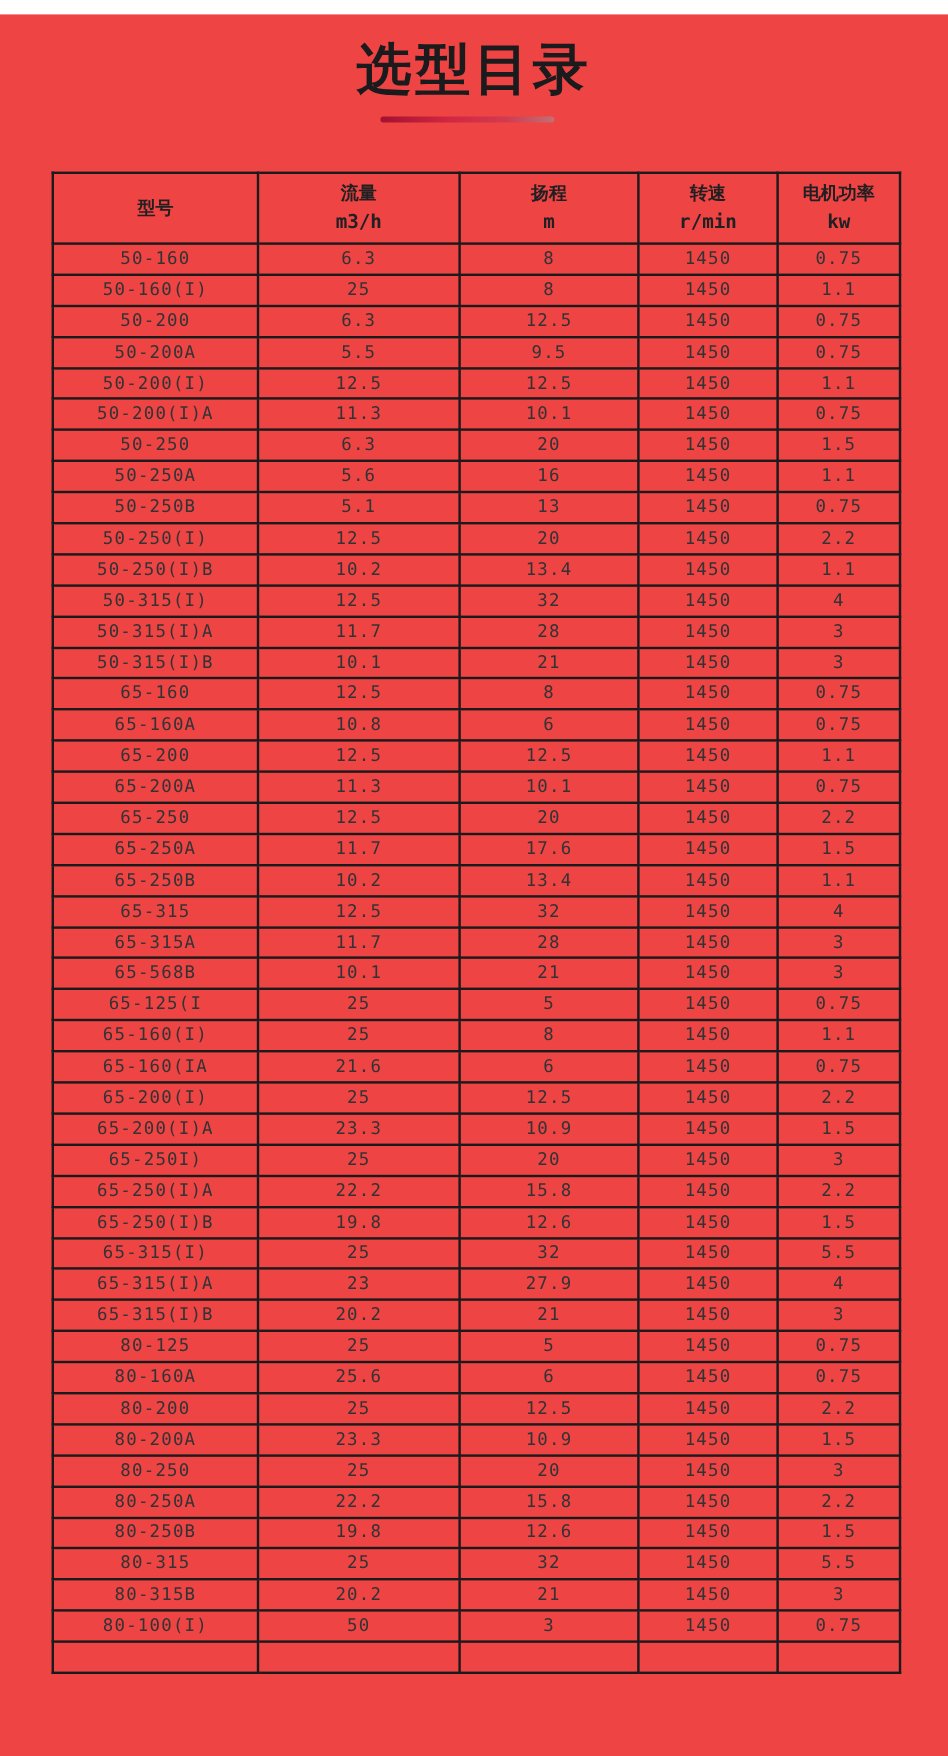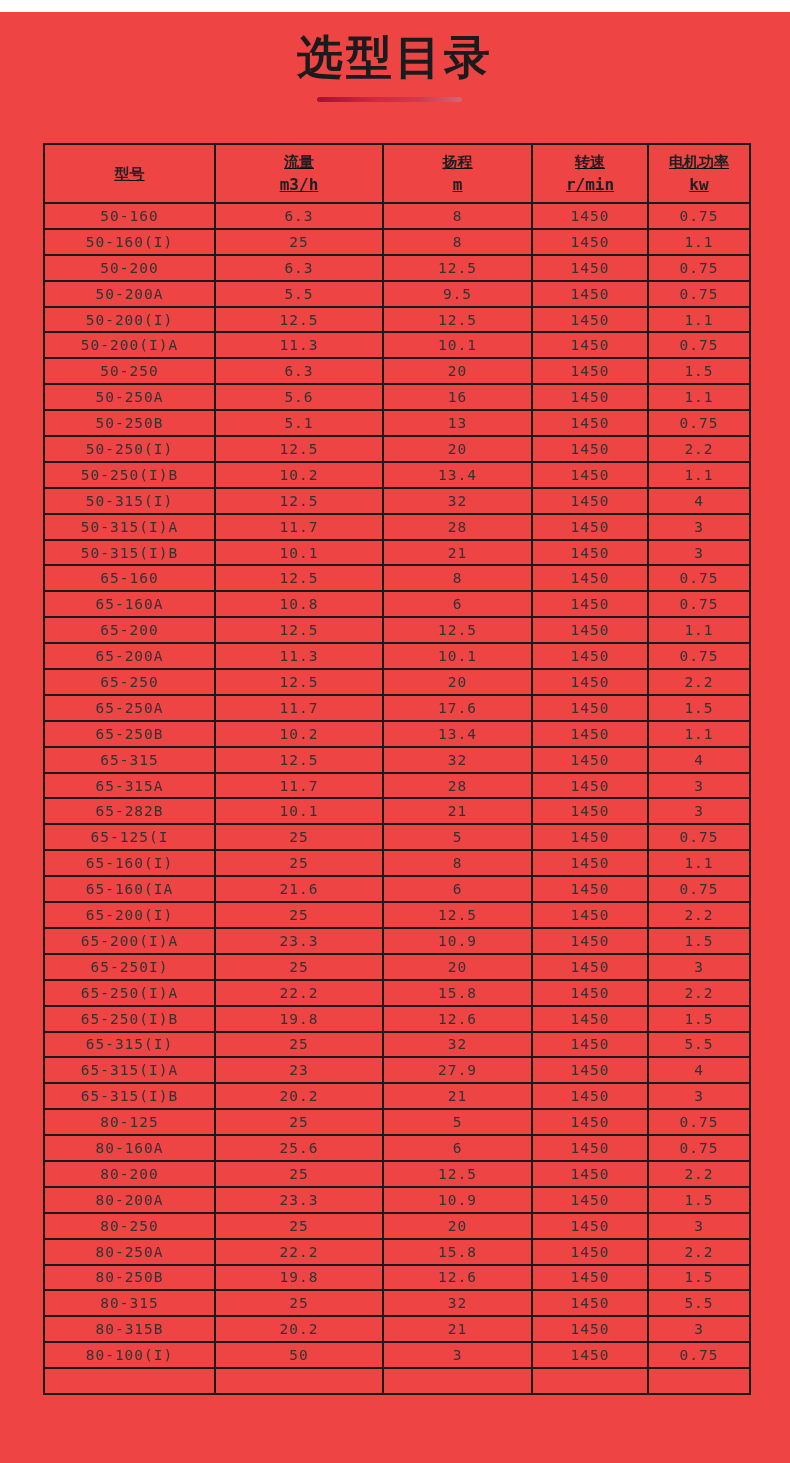--- a/index.html
+++ b/index.html
@@ -52,21 +52,21 @@
   col.c4 { width: 116px; }
   col.c5 { width: 102px; }
   th, td {
     border: 2px solid #1a1a1c;
     text-align: center;
     vertical-align: middle;
     padding: 0;
     overflow: hidden;
     white-space: nowrap;
   }
-  thead tr { height: 59px; text-decoration: underline; }
+  thead tr { height: 59px; }
   th {
     font-family: "Liberation Sans", "DejaVu Sans", sans-serif;
     font-weight: 700;
     font-size: 15px;
     color: #202022;
     line-height: 1.45;
   }
   th .hu {
     font-family: "DejaVu Sans Mono", "Liberation Mono", monospace;
     font-size: 16px;
@@ -274,21 +274,21 @@
           <td>4</td>
         </tr>
         <tr>
           <td>65-315A</td>
           <td>11.7</td>
           <td>28</td>
           <td>1450</td>
           <td>3</td>
         </tr>
         <tr>
-          <td>65-282B</td>
+          <td>65-568B</td>
           <td>10.1</td>
           <td>21</td>
           <td>1450</td>
           <td>3</td>
         </tr>
         <tr>
           <td>65-125(I</td>
           <td>25</td>
           <td>5</td>
           <td>1450</td>

